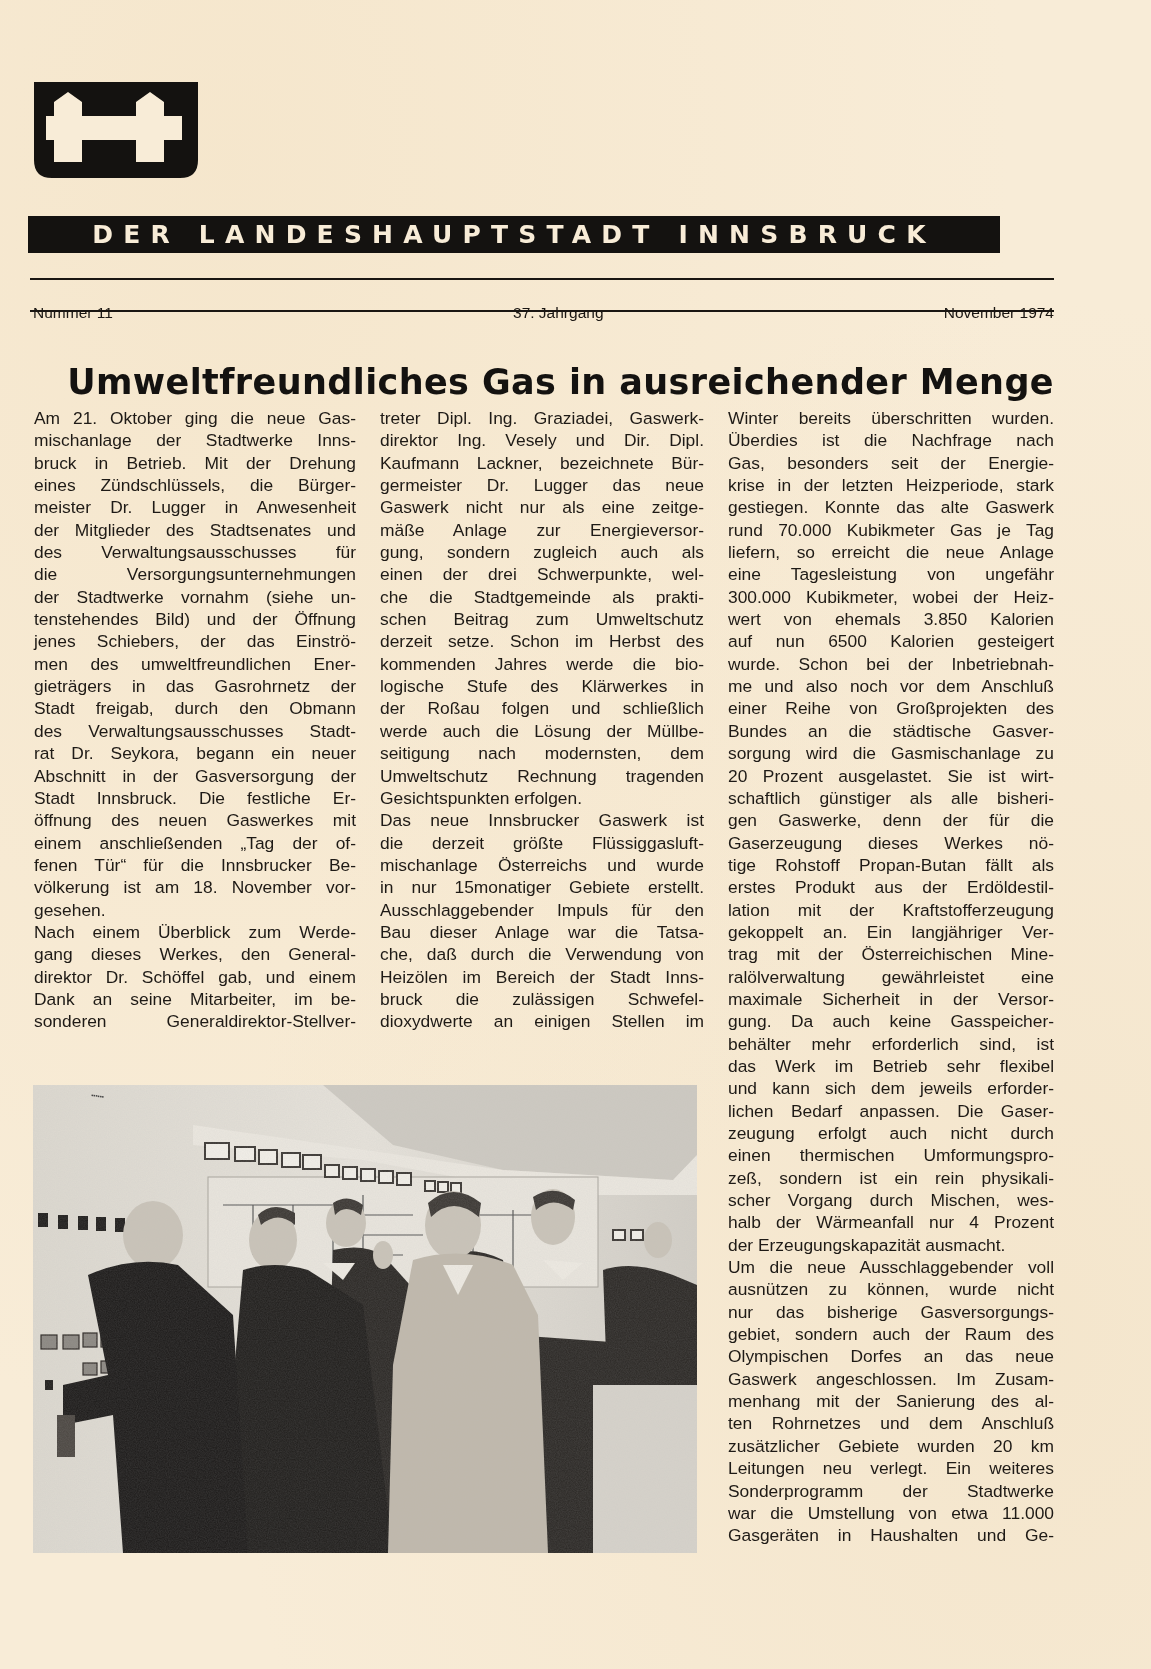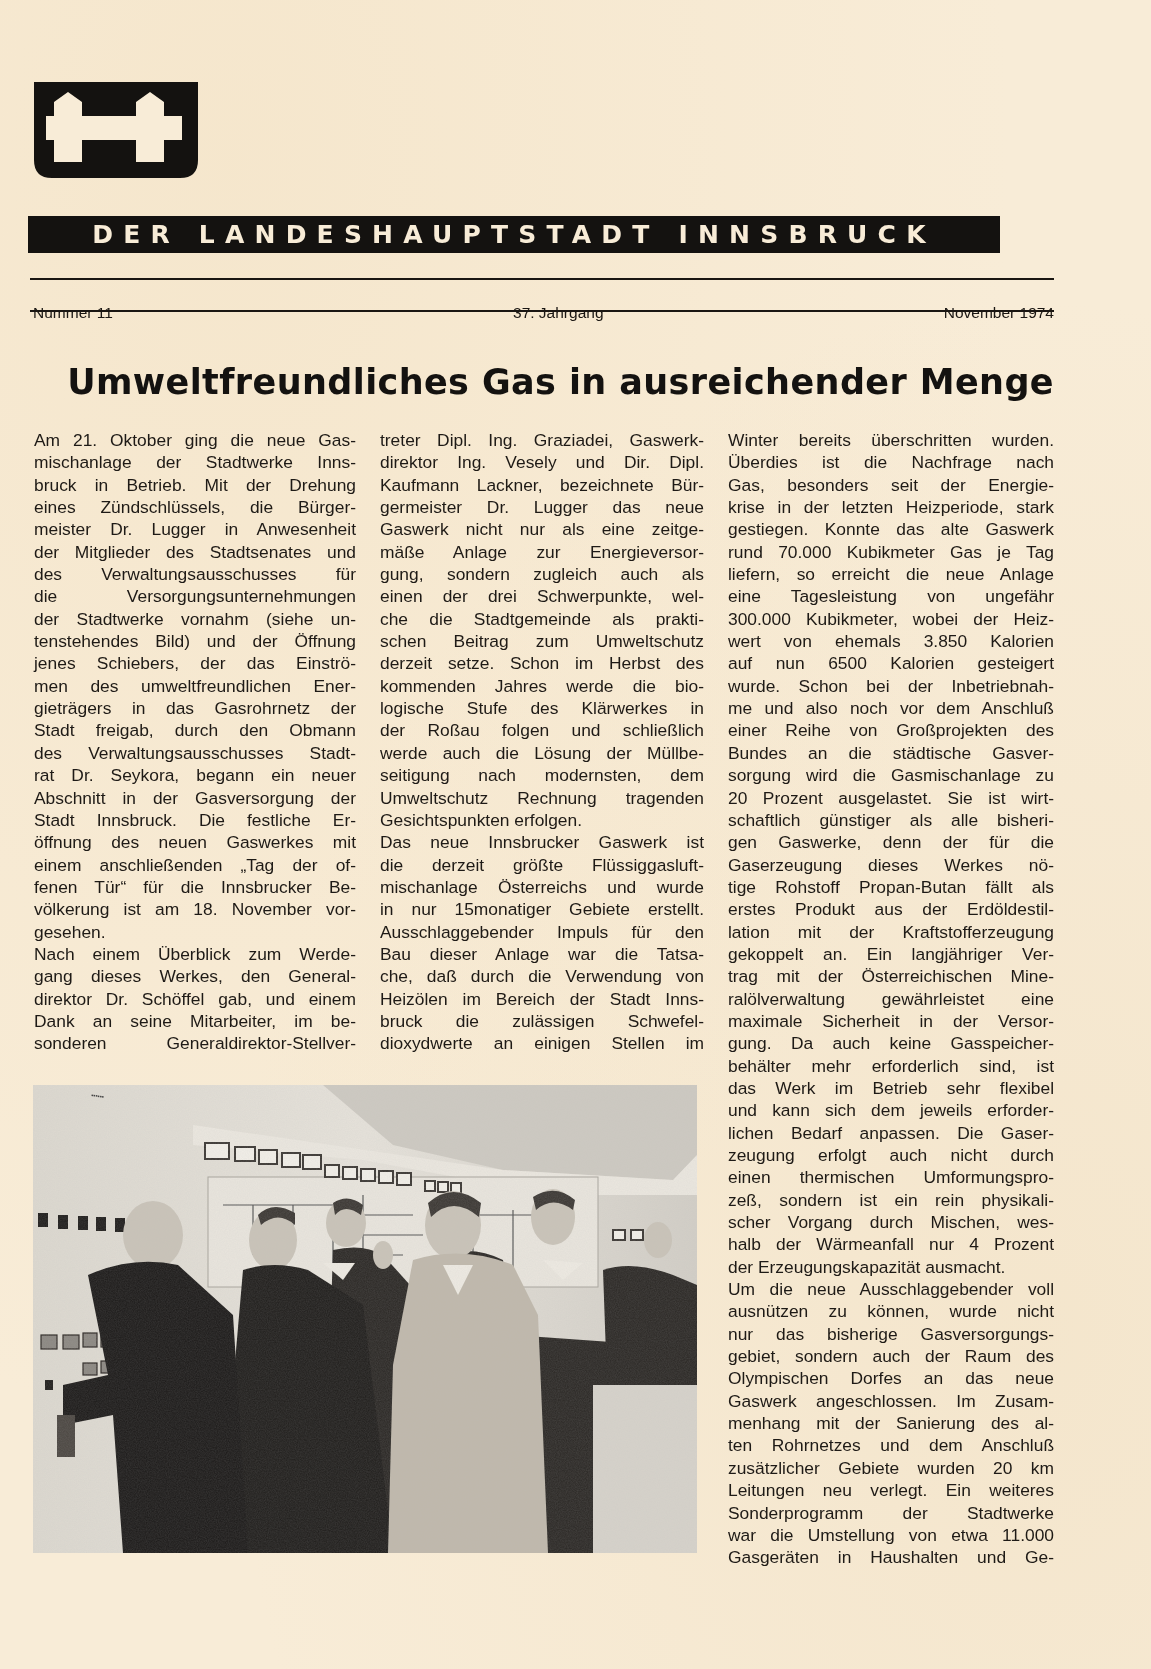--- a/index.html
+++ b/index.html
@@ -63,21 +63,21 @@
     position: absolute; left: 30px; top: 362px; width: 1024px;
     text-align: right;
     font-family: "DejaVu Sans", sans-serif;
     font-weight: bold;
     font-size: 35px;
     letter-spacing: 0.4px;
     color: #141210;
   }
   
   .col {
-    position: absolute; top: 429px;
+    position: absolute; top: 407px;
     font-size: 17.4px;
     line-height: 22.35px;
     text-align: justify;
     color: #1e1a16;
   }
   .col1 { left: 34px; width: 322px; }
   .col2 { left: 380px; width: 324px; }
   .col3 { left: 728px; width: 326px; }
   .col .ln { display: block; text-align: justify; text-align-last: justify; white-space: nowrap; height: 22.35px; overflow: visible; }
   .col .ln.last { text-align-last: left; }

